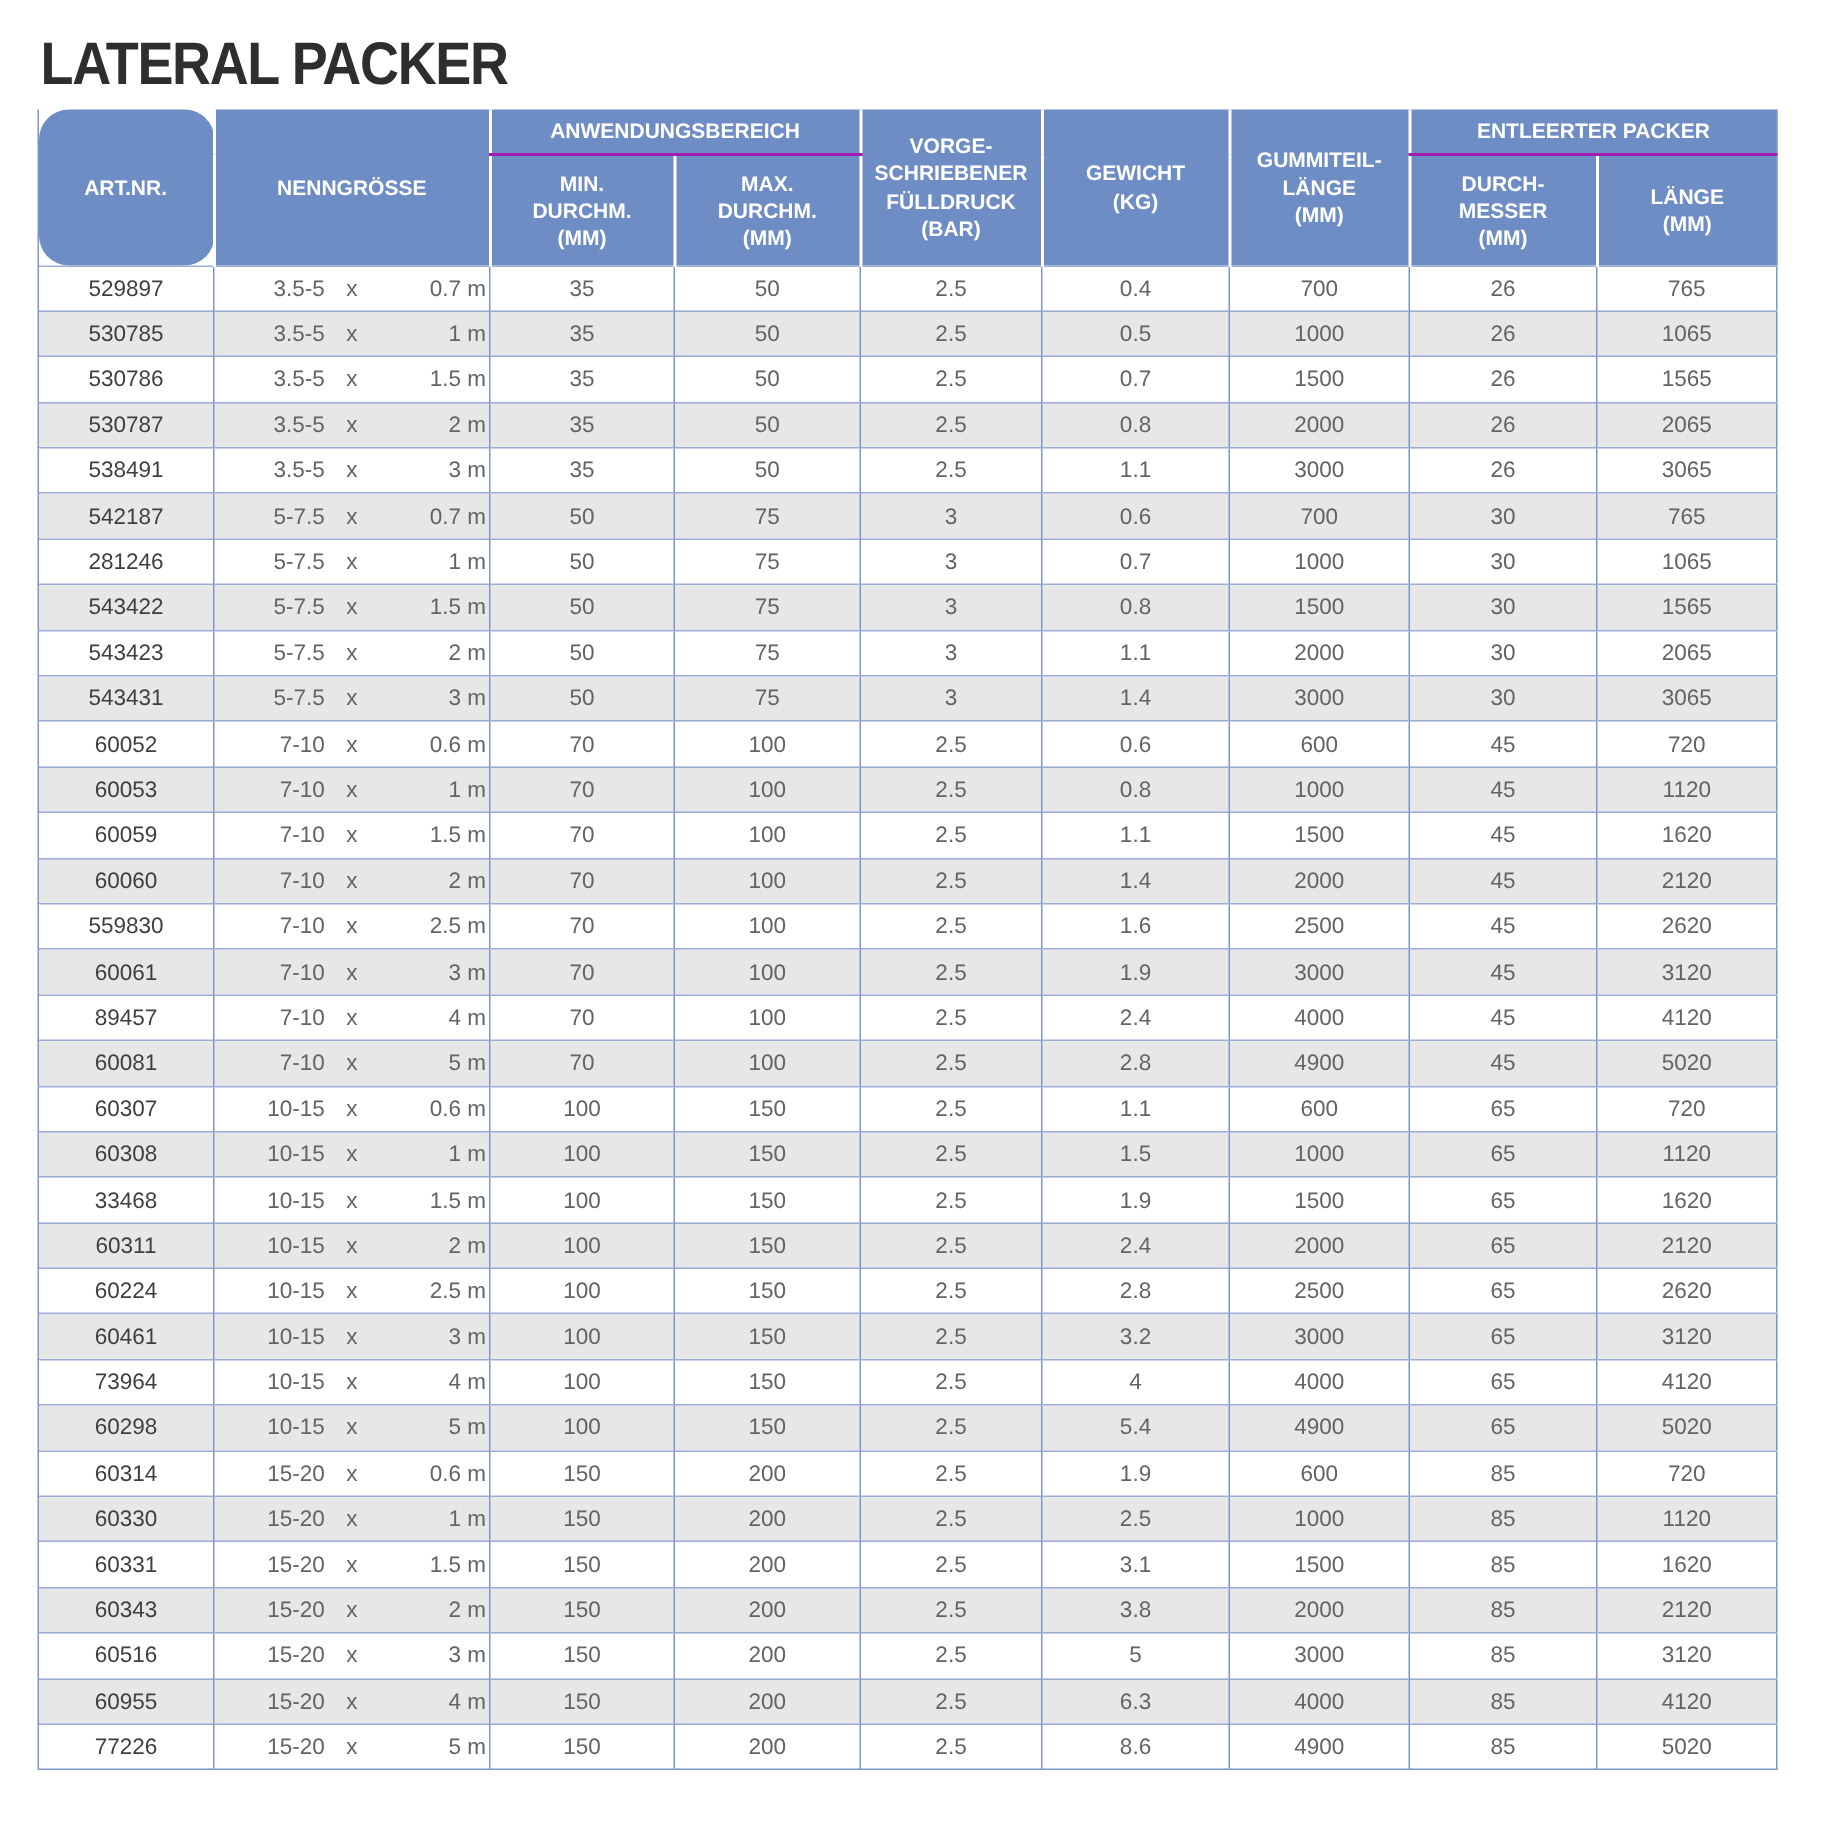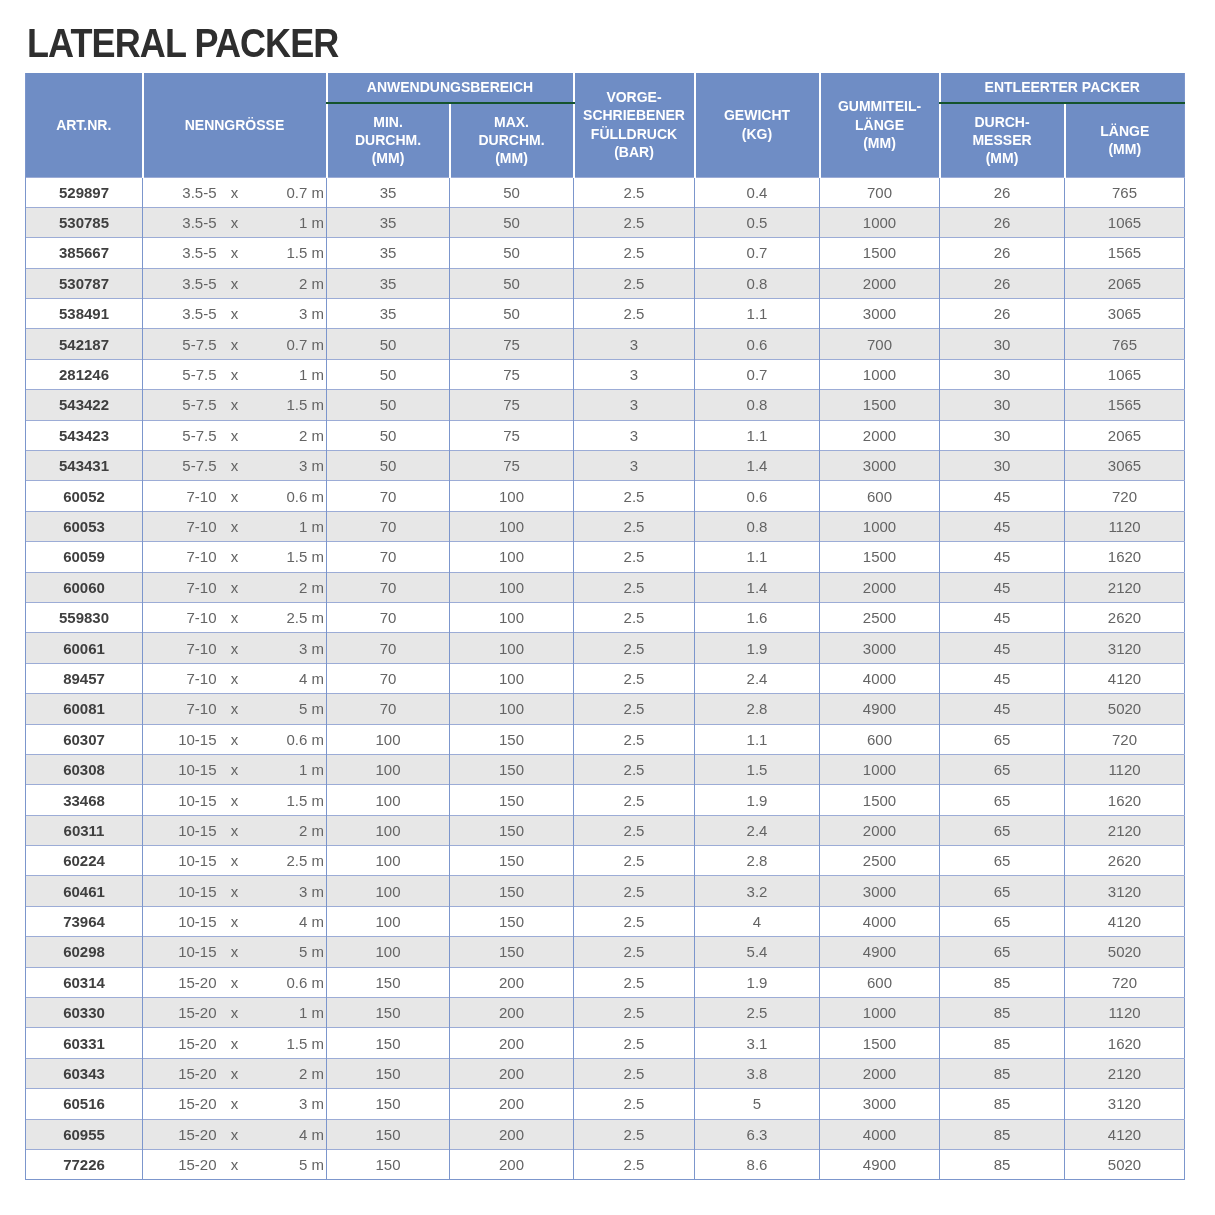--- a/index.html
+++ b/index.html
@@ -43,37 +43,37 @@
     color: var(--header-text);
     font-weight: 700;
     font-size: 14px;
     line-height: 1.32;
     text-align: center;
     vertical-align: middle;
     white-space: pre-line;
     border-left: 2px solid #FFFFFF;
     padding: 2px 2px;
   }
-  tr.hrow1 th:first-child { border-left: none; }
+  tr.hrow1 th:first-child { border-left: none; border-radius: 20px; }
   tr.hrow1 { height: 30px; }
   tr.hrow2 { height: 74px; }
-  th.grp { border-bottom: 2px solid #14532d; }
+  th.grp { border-bottom: 2px solid #a21caf; }
   tbody tr { height: 30.4px; }
   tbody tr:nth-child(even) { background: var(--row-alt); }
   tbody td {
     font-size: 15px;
     color: var(--text-color);
     text-align: center;
     vertical-align: middle;
     border-top: 1px solid var(--border-h);
     border-left: 1px solid var(--border-v);
     padding: 0 2px;
   }
   tbody td.c-art {
-    font-weight: 700;
+    font-weight: 400;
     color: var(--art-text);
   }
   .sz { display: flex; align-items: center; justify-content: center; }
   .szr { flex: 1 1 0; text-align: right; }
   .szx { width: 36px; text-align: center; }
   .szl { flex: 1 1 0; text-align: right; white-space: nowrap; }
 </style>
 </head>
 <body>
 
@@ -151,21 +151,21 @@
           </td>
           <td>35</td>
           <td>50</td>
           <td>2.5</td>
           <td>0.5</td>
           <td>1000</td>
           <td>26</td>
           <td>1065</td>
         </tr>
         <tr>
-          <td class="c-art">385667</td>
+          <td class="c-art">530786</td>
           <td class="c-size">
             <div class="sz">
               <span class="szr">3.5-5</span>
               <span class="szx">x</span>
               <span class="szl">1.5 m</span>
             </div>
           </td>
           <td>35</td>
           <td>50</td>
           <td>2.5</td>

